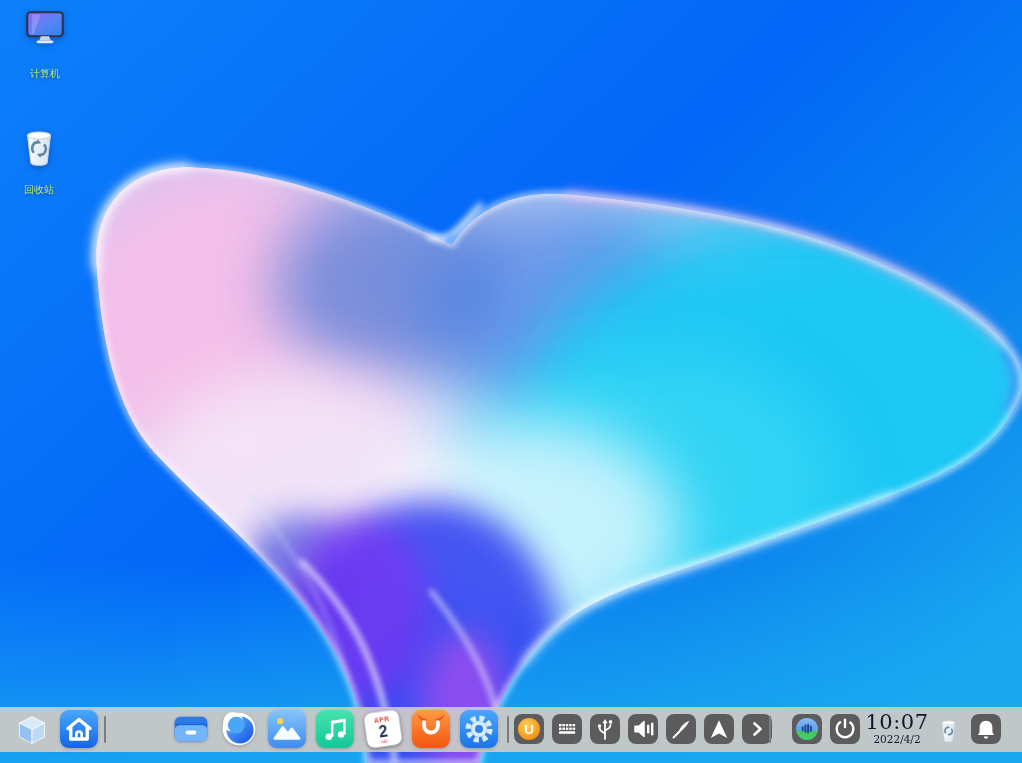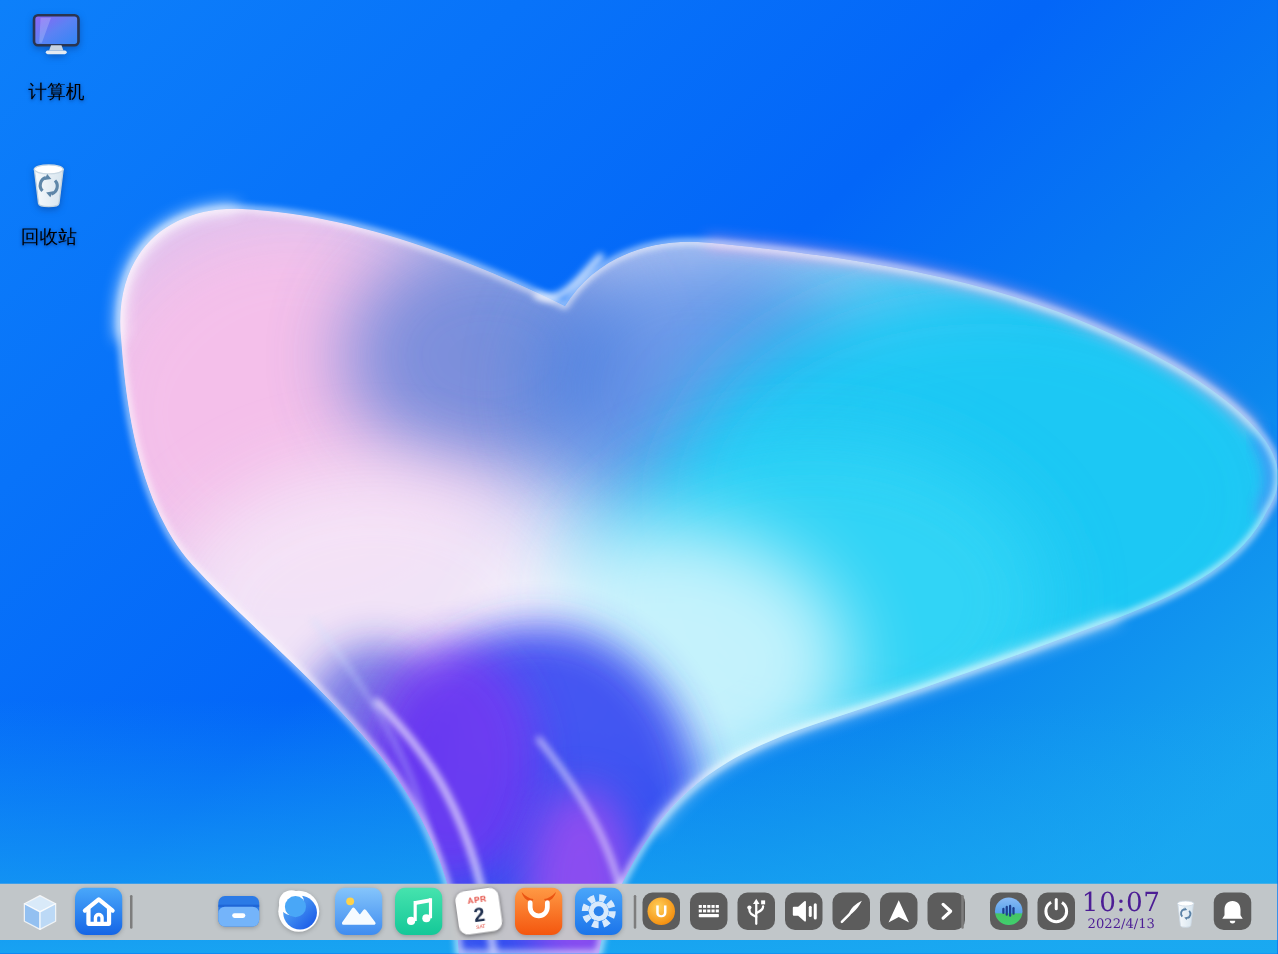--- a/index.html
+++ b/index.html
@@ -6,33 +6,33 @@
   body{
     width:1022px;height:763px;position:relative;overflow:hidden;
     font-family:"Liberation Sans","DejaVu Sans",sans-serif;
     background:#0366f8;
   }
   .wallpaper{position:absolute;left:0;top:0;width:1022px;height:763px;display:block;}
 
   
   .desk-icon{position:absolute;width:78px;display:flex;flex-direction:column;align-items:center;cursor:default;}
   .desk-icon .ic{filter:drop-shadow(0 2px 3px rgba(10,30,90,.35));}
-  .desk-label{margin-top:12px;color:#000000;font-size:15px;line-height:15px;
+  .desk-label{margin-top:12px;color:#bef264;font-size:10px;line-height:15px;
     text-shadow:0 1px 3px rgba(8,30,90,.6);white-space:nowrap;}
 
   
   .dock{position:absolute;left:0;top:707px;width:1022px;height:45px;
     background:rgba(199,199,199,.97);}
   .dock .sep{position:absolute;top:9px;width:2px;height:27px;background:#7d7d7d;border-radius:1px;}
   .dock-app{position:absolute;top:3px;width:38px;height:38px;border-radius:9px;}
   .dock-app svg{width:38px;height:38px;display:block;filter:drop-shadow(0 1px 1.5px rgba(0,0,0,.22));}
   .cube{position:absolute;top:5px;width:36px;height:36px;}
   .tile{position:absolute;top:7px;width:30px;height:30px;border-radius:8px;background:#5c5c5c;}
   .tile svg{width:30px;height:30px;display:block;}
-  .clock{position:absolute;left:862px;top:4px;width:70px;text-align:center;color:#4c1d95;
+  .clock{position:absolute;left:862px;top:4px;width:70px;text-align:center;color:#0f172a;
     font-family:"DejaVu Serif","Liberation Serif",serif;cursor:default;}
   .clock .time{font-size:21px;line-height:22px;letter-spacing:.5px;}
   .clock .date{font-size:10.5px;line-height:13px;}
   .tray-trash{position:absolute;left:936px;top:8px;width:25px;height:29px;}
   .cal-rot{transform:rotate(-8deg);}
 </style>
 </head>
 <body>
 
 <svg width="0" height="0" style="position:absolute" aria-hidden="true">
@@ -341,21 +341,21 @@
 
   <div class="tile" style="left:830px;">
     <svg viewBox="0 0 30 30">
       <circle cx="15" cy="15" r="8.3" fill="none" stroke="#ffffff" stroke-width="2.4" stroke-dasharray="43 9.15" stroke-dashoffset="8.45"></circle>
       <path d="M15,5.6 V13" stroke="#ffffff" stroke-width="2.4" stroke-linecap="round"></path>
     </svg>
   </div>
 
   <div class="clock">
     <div class="time">10:07</div>
-    <div class="date">2022/4/13</div>
+    <div class="date">2022/4/2</div>
   </div>
 
   <svg class="tray-trash" viewBox="0 0 30 34">
     <path d="M7.5,9 L10,30 Q10.2,31.8 15,31.8 Q19.8,31.8 20,30 L22.5,9 Z" fill="url(#grad-bin)" stroke="#cdd9e4" stroke-width=".8"></path>
     <ellipse cx="15" cy="9" rx="7.8" ry="2.4" fill="#ffffff" stroke="#ccd9e4" stroke-width=".8"></ellipse>
     <path d="M11.8,21.5 A4.3,4.3 0 0 1 13.6,14.4" fill="none" stroke="#5b82a6" stroke-width="1.8"></path>
     <polygon points="14.3,12.6 16.5,15.2 12.8,15.8" fill="#5b82a6"></polygon>
     <path d="M18.4,16 A4.3,4.3 0 0 1 16.6,23.1" fill="none" stroke="#5b82a6" stroke-width="1.8"></path>
     <polygon points="15.9,24.9 13.7,22.3 17.4,21.7" fill="#5b82a6"></polygon>
   </svg>

